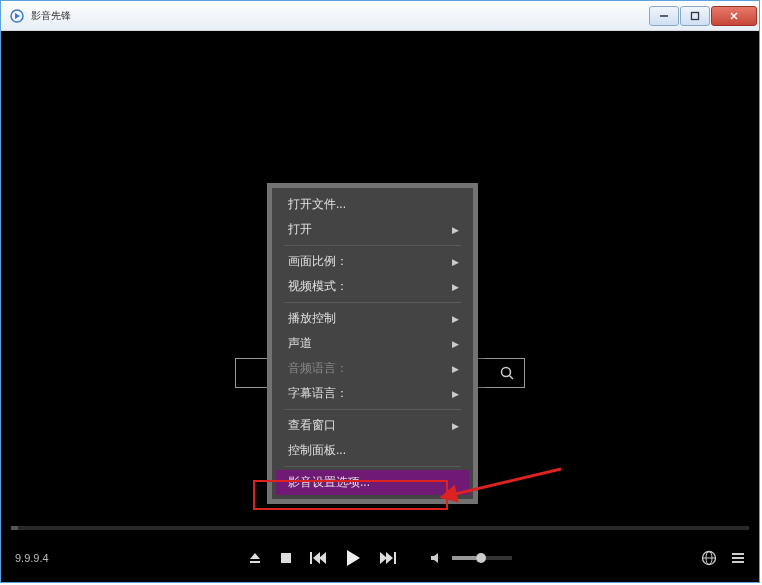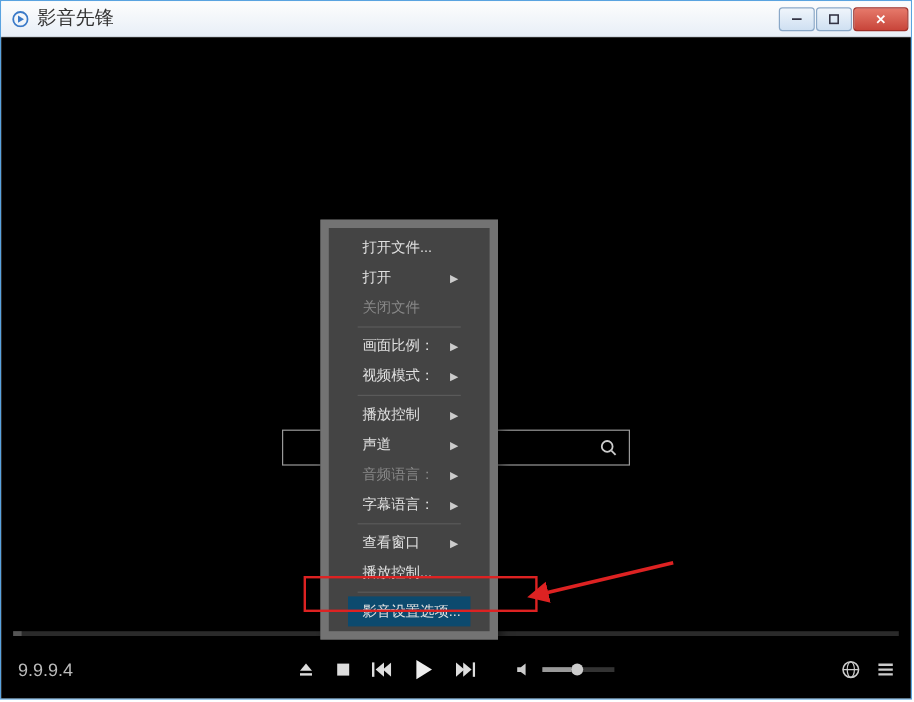--- a/index.html
+++ b/index.html
@@ -3,52 +3,52 @@
 <meta charset="utf-8">
 <style>
 * { margin: 0; padding: 0; box-sizing: border-box; }
 body { font-family: "Microsoft YaHei", Arial, sans-serif; background: #fff; width: 762px; height: 585px; overflow: hidden; position: relative; }
 
 .window { width: 760px; height: 583px; border: 1px solid #5aa3e0; background: #fff; position: relative; }
 
 .titlebar { height: 30px; background: linear-gradient(#fdfdfd, #e8eff7); display: flex; align-items: center; padding: 0 0 0 8px; border-bottom: 1px solid #d0d8e0; }
 .titlebar .icon { width: 16px; height: 16px; margin-right: 6px; display: flex; align-items: center; justify-content: center; }
 .titlebar .icon svg { width: 14px; height: 14px; }
-.titlebar .title { font-size: 16px; color: #333; flex: 1; }
+.titlebar .title { font-size: 10px; color: #333; flex: 1; }
 .win-btns { display: flex; height: 20px; margin-right: 2px; }
 .win-btn { width: 30px; height: 20px; border: 1px solid #8aa8c8; margin-left: 1px; background: linear-gradient(#f0f5fb,#cfe0f2); display:flex; align-items:center; justify-content:center; font-size:10px; color:#334; border-radius:3px; cursor:pointer; }
 .win-btn.close { width: 46px; background: linear-gradient(#e67a6b,#c8453a); border-color:#a03028; color:#fff; }
 
 .app-body { position: absolute; top: 30px; left: 0; right: 0; bottom: 0; background: #000; }
 
 .video-area { position: absolute; top: 8px; left: 8px; right: 8px; bottom: 58px; background: #000; border: 1px solid #000; }
 
 .logo-text { position: absolute; top: 220px; left: 50%; transform: translateX(-50%); font-size: 56px; font-weight: bold; color: #fff; letter-spacing: 2px; }
 
 .search-box { position: absolute; top: 318px; left: 50%; transform: translateX(-50%); width: 290px; height: 30px; border: 1px solid #999; display:flex; align-items:center; }
 .search-input { flex:1; background: transparent; border:none; color:#fff; padding:0 8px; font-size:13px; outline:none; }
 .search-btn { width: 34px; height: 100%; display:flex; align-items:center; justify-content:center; cursor:pointer; }
 
 .progress-bar { position: absolute; bottom: 52px; left: 10px; right: 10px; height: 4px; background: #2a2a2a; }
 .progress-fill { width: 1%; height:100%; background:#555; }
 
 .controls { position: absolute; bottom: 0; left: 0; right: 0; height: 48px; display:flex; align-items:center; padding: 0 14px; }
-.ver { color:#bbb; font-size:15px; margin-right: auto; }
+.ver { color:#bbb; font-size:11px; margin-right: auto; }
 .ctrl-center { position:absolute; left:50%; transform:translateX(-50%); display:flex; align-items:center; gap:18px; }
 .ctrl-btn { color:#ddd; cursor:pointer; display:flex; align-items:center; justify-content:center; }
 .ctrl-right { margin-left:auto; display:flex; align-items:center; gap:14px; }
 .vol-group { display:flex; align-items:center; gap:8px; margin-left:16px; }
 .vol-track { width: 60px; height:4px; background:#333; position:relative; }
 .vol-fill { width:40%; height:100%; background:#999; }
 .vol-thumb { position:absolute; left:40%; top:-3px; width:10px; height:10px; background:#ccc; border-radius:50%; }
 
-.context-menu { position:absolute; top:152px; left:266px; width:148px; background:#444; border:7px solid #737373; box-shadow:3px 3px 8px rgba(0,0,0,0.5); padding:4px 16px; }
+.context-menu { position:absolute; top:152px; left:266px; width:211px; background:#444; border:5px solid #737373; box-shadow:3px 3px 8px rgba(0,0,0,0.5); padding:4px 4px; }
 .menu-item { height:25px; display:flex; align-items:center; padding:0 12px; font-size:12px; color:#e0e0e0; cursor:pointer; position:relative; white-space:nowrap; }
 .menu-item.disabled { color:#888; cursor:default; }
-.menu-item.highlighted { background:#0c4a6e; }
+.menu-item.highlighted { background:#701a75; }
 .menu-item .arrow { position:absolute; right:10px; font-size:9px; color:#ccc; }
 .menu-sep { height:1px; background:#5a5a5a; margin:3px 8px; }
 
 .red-box { position:absolute; top:479px; left:252px; width:195px; height:30px; border:2px solid #d22; pointer-events:none; }
 .red-arrow { position:absolute; top:460px; left:430px; width:140px; height:50px; pointer-events:none; }
 
 </style>
 </head>
 <body>
 
@@ -158,32 +158,31 @@
               <line x1="1" y1="7" x2="13" y2="7" stroke="#ccc" stroke-width="2"></line>
               <line x1="1" y1="11" x2="13" y2="11" stroke="#ccc" stroke-width="2"></line>
             </svg>
           </div>
       </div>
     </div>
 
     <div class="context-menu" id="context-menu">
         <div class="menu-item">打开文件...</div>
         <div class="menu-item">打开<span class="arrow">▶</span></div>
-        <div class="menu-item disabled">关闭文件</div>
         <div class="menu-sep"></div>
         <div class="menu-item">画面比例：<span class="arrow">▶</span></div>
         <div class="menu-item">视频模式：<span class="arrow">▶</span></div>
         <div class="menu-sep"></div>
         <div class="menu-item">播放控制<span class="arrow">▶</span></div>
         <div class="menu-item">声道<span class="arrow">▶</span></div>
         <div class="menu-item disabled">音频语言：<span class="arrow">▶</span></div>
         <div class="menu-item">字幕语言：<span class="arrow">▶</span></div>
         <div class="menu-sep"></div>
         <div class="menu-item">查看窗口<span class="arrow">▶</span></div>
-        <div class="menu-item">播放控制...</div>
+        <div class="menu-item">控制面板...</div>
         <div class="menu-sep"></div>
         <div class="menu-item highlighted">影音设置选项...</div>
       </div>
 
   </div>
 
   <div class="red-box"></div>
   <svg class="red-arrow" viewBox="0 0 140 50">
     <defs>
         <marker id="ah" markerWidth="10" markerHeight="10" refX="2" refY="3" orient="auto">

